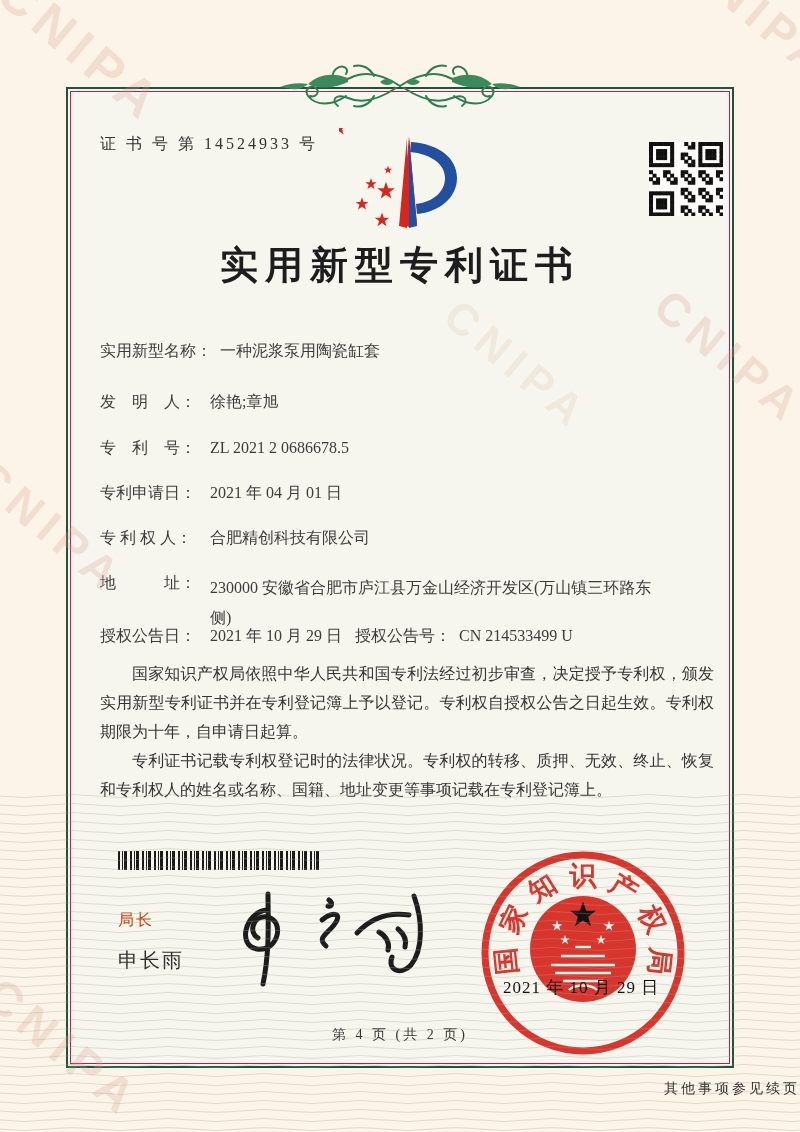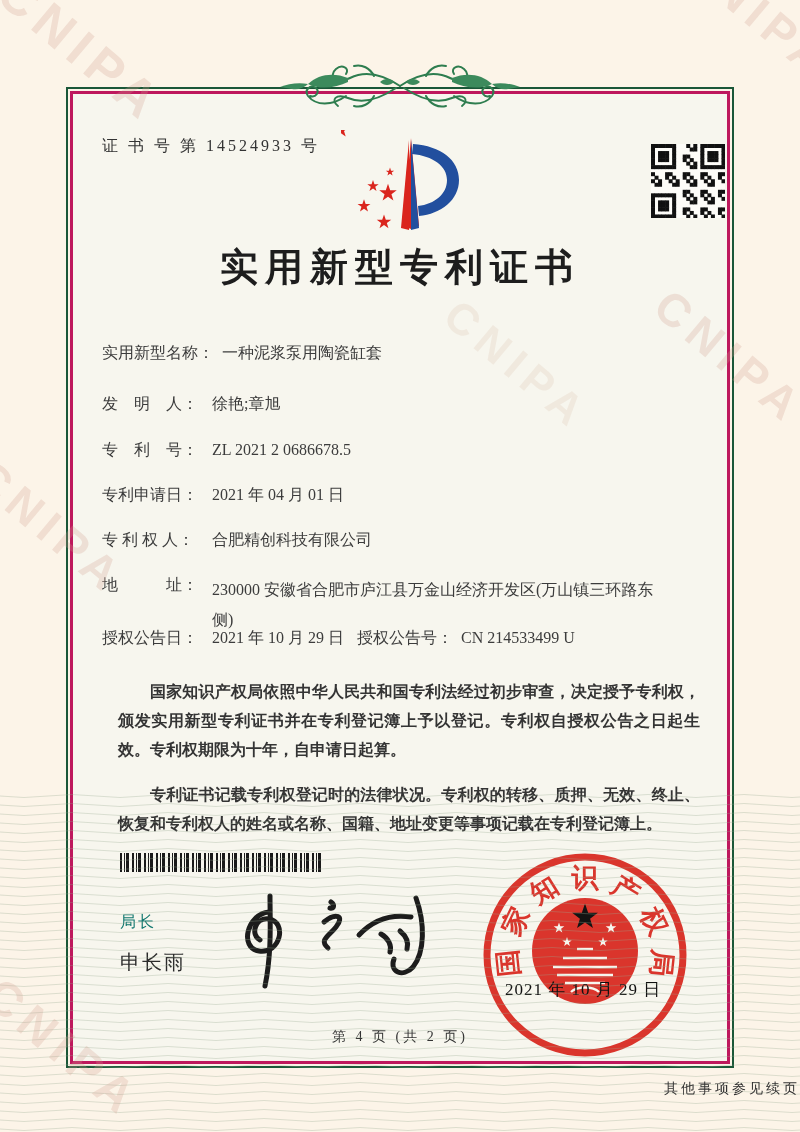--- a/index.html
+++ b/index.html
@@ -8,21 +8,21 @@
     background:#fcf4e8;
     font-family:"Liberation Serif","DejaVu Serif",serif;
     color:#2e2e2e;
   }
   
   .cert{
     position:absolute;left:66px;top:87px;width:664px;height:977px;
     border:2px solid #1a5738;z-index:1;
   }
   .cert-inner{
-    position:absolute;inset:2px;border:3px solid #be185d;
+    position:absolute;inset:2px;border:1px solid #be185d;
     background:#f7f6ee;
   }
   .cert *{box-sizing:border-box;}
   
   .cert-no{
     position:absolute;left:29px;top:42px;font-size:16px;letter-spacing:3px;color:#333;
   }
   .logo{position:absolute;left:268px;top:36px;width:140px;height:110px;}
   .qr{position:absolute;left:578px;top:50px;width:74px;height:74px;background:#fdfcf8;}
   .doc-title{
@@ -33,25 +33,25 @@
   .row{position:absolute;left:29px;font-size:16px;color:#3c3c3c;white-space:nowrap;}
   .flabel{display:inline-block;min-width:102px;}
   .fvalue{margin-left:8px;}
   .addr-val{display:inline-block;white-space:normal;width:452px;vertical-align:top;line-height:30px;}
   .grant-no-group{position:absolute;left:255px;top:0;}
   
   .paras{
     position:absolute;left:29px;top:567px;width:614px;
     font-size:16px;line-height:29px;text-align:justify;color:#343434;
   }
-  .paras p{margin:16px;text-indent:2em;font-weight:bold;}
+  .paras p{margin:0;text-indent:2em;}
   
   .barcode{position:absolute;left:47px;top:759px;width:205px;height:19px;}
   .sig-title{position:absolute;left:47px;top:818px;font-size:16px;letter-spacing:2px;
-    font-family:"Liberation Sans","DejaVu Sans",sans-serif;color:#0f766e;}
+    font-family:"Liberation Sans","DejaVu Sans",sans-serif;color:#c2410c;}
   .sig-name{position:absolute;left:47px;top:855px;font-size:20px;letter-spacing:2px;
     font-family:"Liberation Sans","DejaVu Sans",sans-serif;color:#2b2b2b;}
   .sig-script{position:absolute;left:150px;top:796px;width:220px;height:105px;}
   .seal{position:absolute;left:406px;top:755px;width:212px;height:212px;opacity:.92;}
   .seal-date{
     position:absolute;left:420px;top:884px;width:180px;text-align:center;
     font-size:17px;letter-spacing:1px;color:#101010;z-index:3;
   }
   .page-info{
     position:absolute;left:0;top:934px;width:100%;text-align:center;

